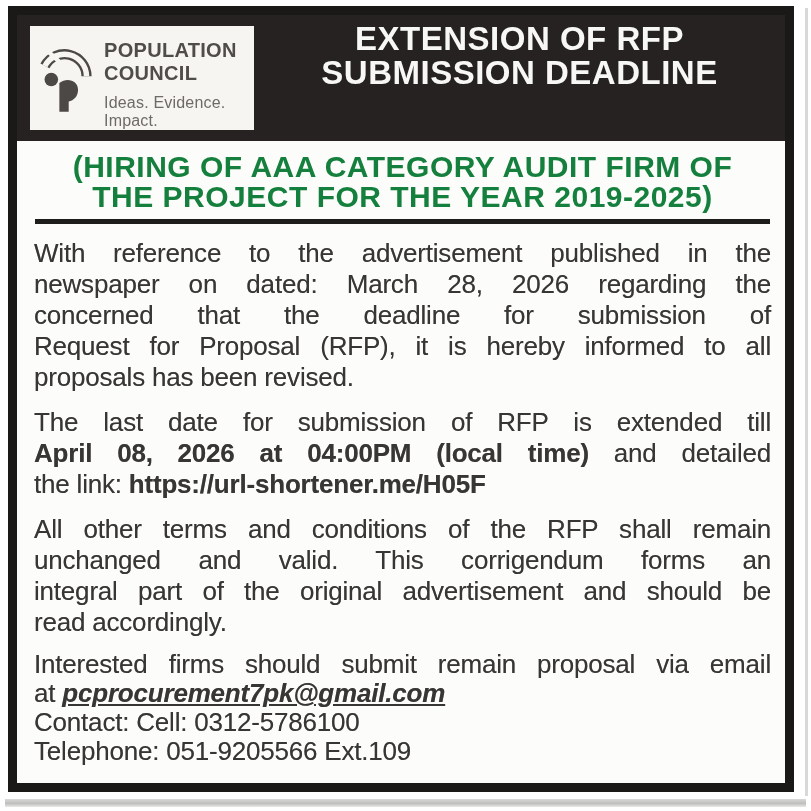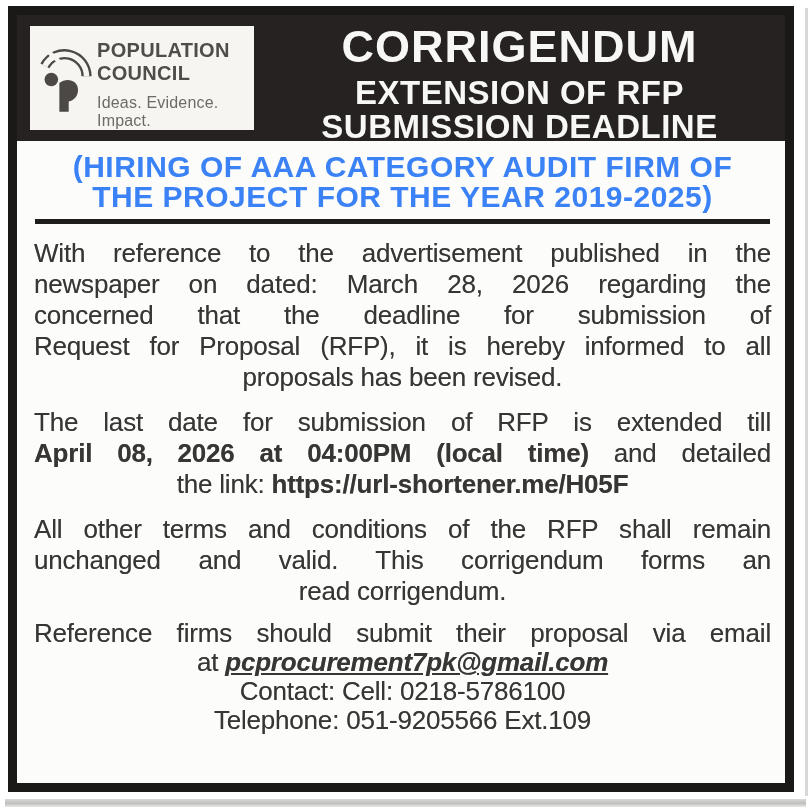--- a/index.html
+++ b/index.html
@@ -26,21 +26,21 @@
     display: flex;
     align-items: flex-start;
   }
   .logo-box {
     background: #f6f5f2;
     width: 224px; height: 104px;
     margin: 11px 0 0 13px;
     box-sizing: border-box;
     padding: 8px 6px 8px 9px;
     display: flex;
-    gap: 2px;
+    gap: 9px;
     flex-shrink: 0;
   }
   .logo-icon { width: 56px; height: 86px; flex-shrink: 0; }
   .logo-text { padding-top: 5px; }
   .org-line {
     font-size: 20px; font-weight: bold;
     line-height: 23px; letter-spacing: 0.3px;
     color: #4f4c49;
   }
   .tagline {
@@ -62,37 +62,37 @@
     font-size: 33px; font-weight: bold;
     letter-spacing: 0.5px; line-height: 34px;
   }
   .t1 + .t2 { margin-top: 4px; }
   
   .content { padding: 11px 14px 0 17px; }
   .heading {
     text-align: center;
     font-size: 30px; font-weight: bold;
     line-height: 30px; letter-spacing: 0.5px;
-    color: #3b82f6;
+    color: #15803d;
   }
   .rule {
     height: 5px;
     background: #1e1d1c;
     margin: 7px 1px 0 1px;
   }
   .para {
     margin-top: 14px;
     font-size: 26px;
     line-height: 31px;
     letter-spacing: -0.2px;
     color: #373635;
     text-shadow: 0 0 0.5px rgba(45,45,43,0.5);
   }
   .para.contact { line-height: 29px; margin-top: 12px; }
-  .line { text-align: center; }
+  .line { text-align: left; }
   .line.stretch { text-align: justify; text-align-last: justify; }
   .line span.b { font-weight: bold; }
   .line span.u { text-decoration: underline; font-style: italic; }
   
   .scan-strip {
     position: absolute;
     left: 5px; top: 799px;
     width: 801px; height: 8px;
     background: linear-gradient(#d9d9d7, #bfbfbd 55%, #e9e9e7);
   }
@@ -121,21 +121,20 @@
 
         <path d="M 24 50 C 33 43 46 47 46 58 C 46 66 41 70.5 35 72 L 35 84 L 24 84 Z" fill="#4c4845"></path>
       </svg>
       <div class="logo-text">
         <div class="org-line">POPULATION</div>
         <div class="org-line">COUNCIL</div>
         <div class="tagline">Ideas. Evidence. Impact.</div>
       </div>
     </div>
     <div class="titles">
-      <div class="t1">CORRIGENDUM</div>
       <div class="t2">EXTENSION OF RFP</div>
       <div class="t2">SUBMISSION DEADLINE</div>
     </div>
   </div>
 
   <div class="content">
     <div class="heading">
       <div>(HIRING OF AAA CATEGORY AUDIT FIRM OF</div>
       <div>THE PROJECT FOR THE YEAR 2019-2025)</div>
     </div>
@@ -149,26 +148,27 @@
         <div class="line"><span>proposals has been revised.</span></div>
       </div>
     <div class="para">
         <div class="line stretch"><span>The last date for submission of RFP is extended till</span></div>
         <div class="line stretch"><span class="b">April 08, 2026 at 04:00PM (local time)</span><span> and detailed</span></div>
         <div class="line"><span>the link: </span><span class="b">https://url-shortener.me/H05F</span></div>
       </div>
     <div class="para">
         <div class="line stretch"><span>All other terms and conditions of the RFP shall remain</span></div>
         <div class="line stretch"><span>unchanged and valid. This corrigendum forms an</span></div>
-        <div class="line"><span>read corrigendum.</span></div>
+        <div class="line stretch"><span>integral part of the original advertisement and should be</span></div>
+        <div class="line"><span>read accordingly.</span></div>
       </div>
     <div class="para contact">
-        <div class="line stretch"><span>Reference firms should submit their proposal via email</span></div>
+        <div class="line stretch"><span>Interested firms should submit remain proposal via email</span></div>
         <div class="line"><span>at </span><span class="b u">pcprocurement7pk@gmail.com</span></div>
-        <div class="line"><span>Contact: Cell: 0218-5786100</span></div>
+        <div class="line"><span>Contact: Cell: 0312-5786100</span></div>
         <div class="line"><span>Telephone: 051-9205566 Ext.109</span></div>
       </div>
   </div>
 
 </div>
 
 <div class="scan-strip"></div>
 <div class="scan-line"></div>
 
 </body></html>

